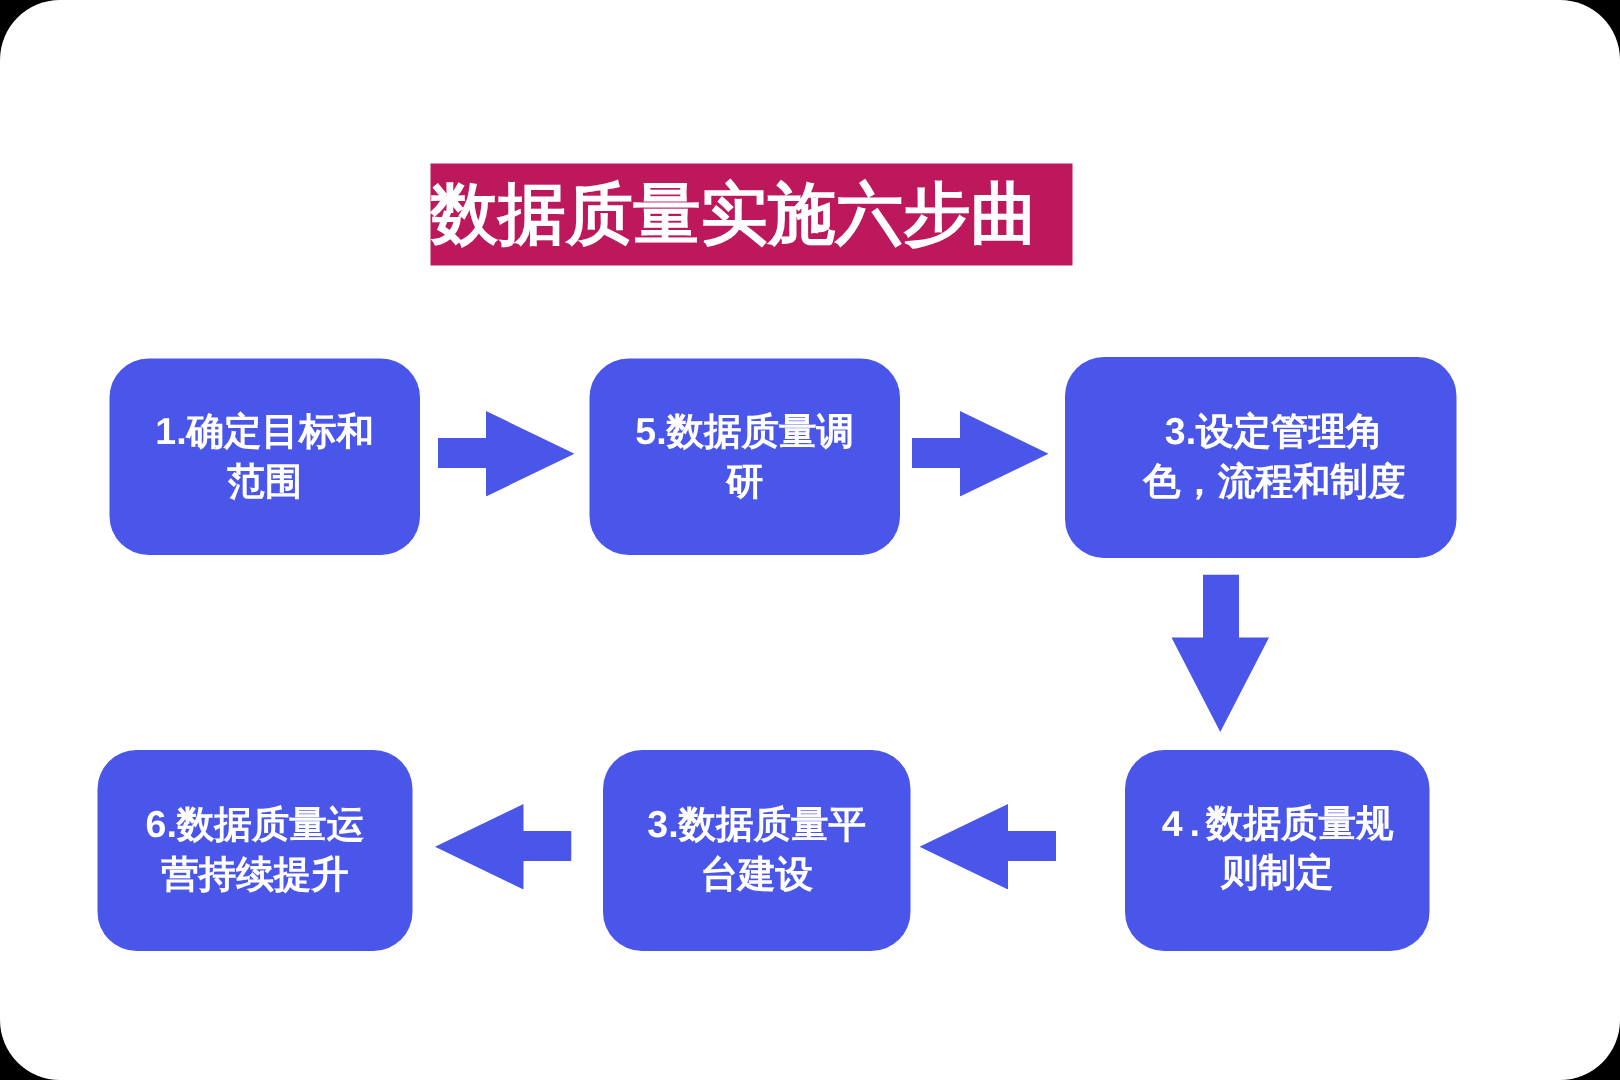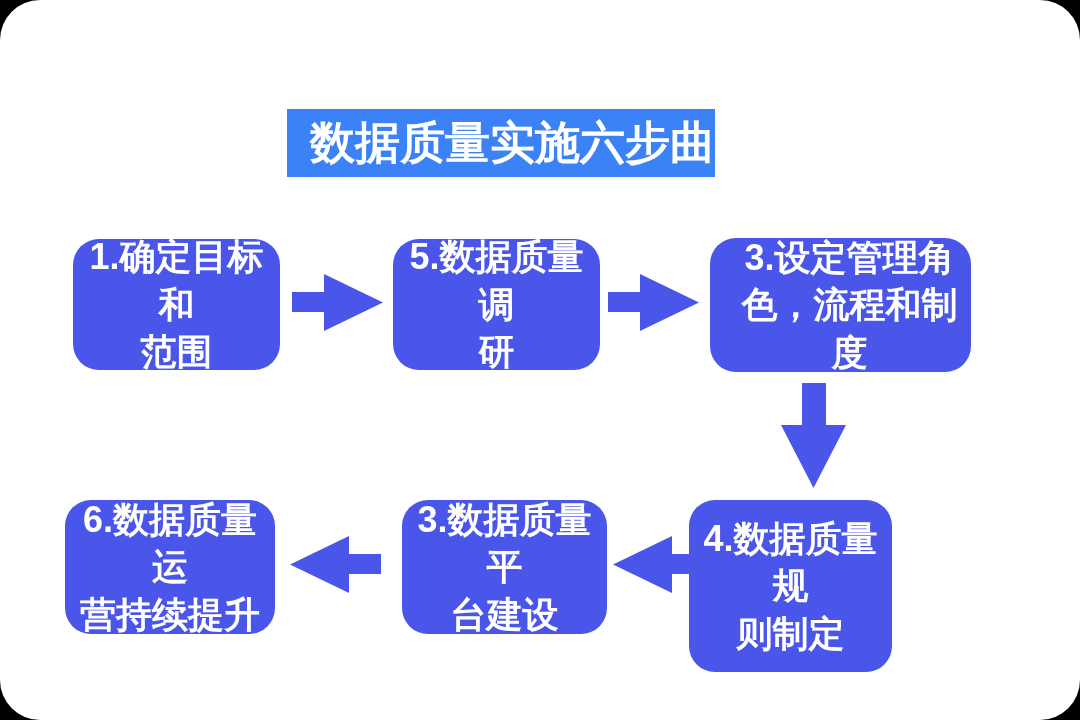--- a/index.html
+++ b/index.html
@@ -15,46 +15,46 @@
     border-radius: 40px;
     overflow: hidden;
     font-family: "Liberation Sans", "DejaVu Sans", sans-serif;
   }
   .title {
     position: absolute;
     left: 287px;
     top: 109px;
     width: 428px;
     height: 68px;
-    background: #3b82f6;
+    background: #be185d;
     color: #ffffff;
     font-size: 45px;
     font-weight: bold;
     line-height: 68px;
-    text-align: right;
+    text-align: left;
     white-space: nowrap;
   }
   .step-box {
     position: absolute;
     background: #4a55ea;
     border-radius: 26px;
     color: #ffffff;
-    font-size: 36px;
+    font-size: 25px;
     font-weight: bold;
     line-height: 1.32;
     text-align: center;
     display: flex;
     align-items: center;
     justify-content: center;
     white-space: pre-line;
   }
   .box1 { left: 73px;  top: 239px; width: 207px; height: 131px; }
   .box2 { left: 393px; top: 239px; width: 207px; height: 131px; }
   .box3 { left: 710px; top: 238px; width: 243px; height: 134px; padding-left: 18px; }
-  .box4 { left: 689px; top: 500px; width: 203px; height: 172px; }
+  .box4 { left: 750px; top: 500px; width: 203px; height: 134px; font-family: Liberation Mono, monospace; }
   .box5 { left: 402px; top: 500px; width: 205px; height: 134px; }
   .box6 { left: 65px;  top: 500px; width: 210px; height: 134px; }
   .arrow {
     position: absolute;
     display: block;
   }
   .arrow svg { display: block; }
   .arrow-1-2 { left: 292px; top: 274px; }
   .arrow-2-3 { left: 608px; top: 274px; }
   .arrow-3-4 { left: 781px; top: 383px; }

